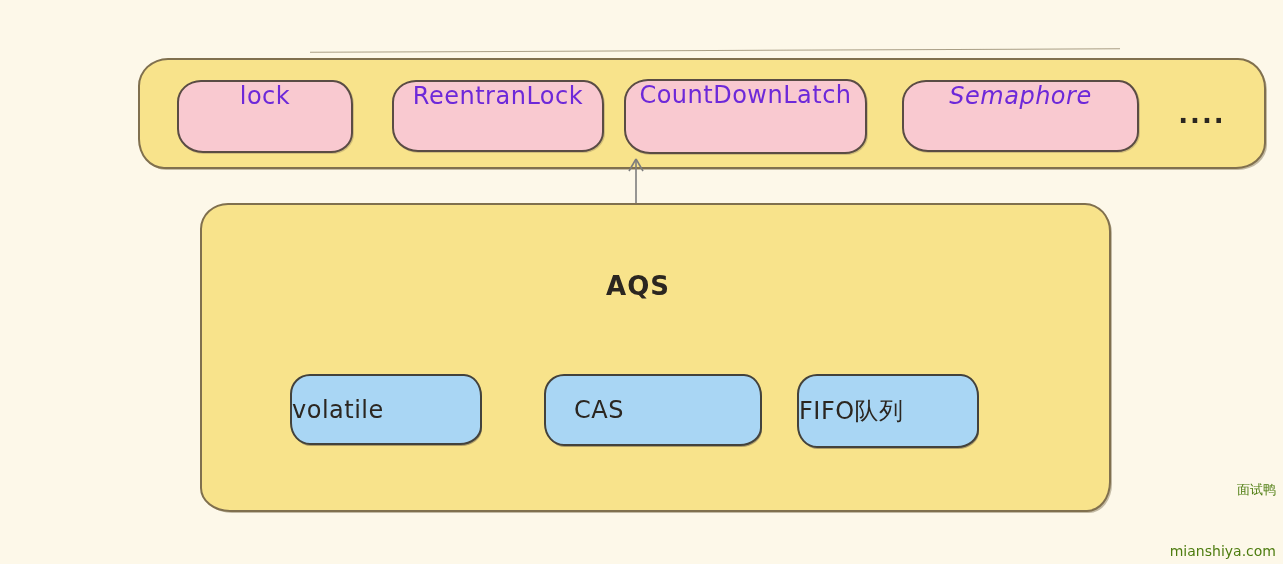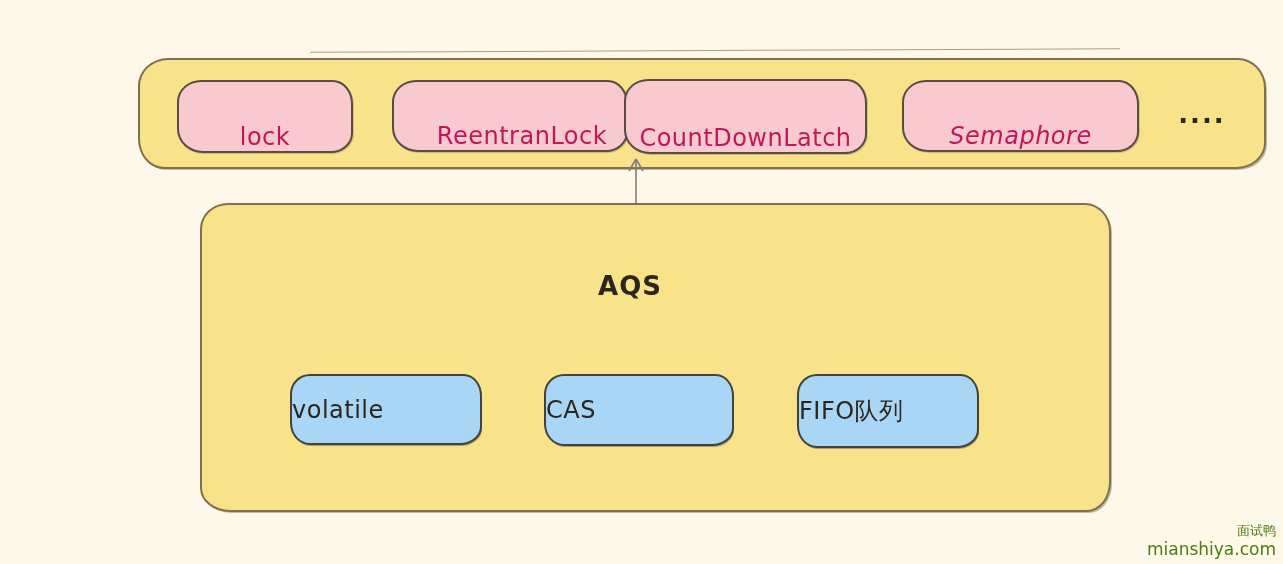--- a/index.html
+++ b/index.html
@@ -37,28 +37,28 @@
     border-top: 1.6px solid rgba(125, 110, 80, 0.65);
     transform: rotate(-0.25deg);
   }
   .pink-box {
     position: absolute;
     background: #f9c9d0;
     border: 2px solid #5a4c44;
     border-radius: 24px 20px 22px 26px / 22px 24px 20px 24px;
     box-shadow: 1px 1px 0 0 rgba(90, 76, 68, 0.25);
     display: flex;
-    align-items: flex-end;
+    align-items: flex-start;
     justify-content: center;
     font-size: 24px;
     letter-spacing: 0.5px;
-    color: #be185d;
+    color: #6d28d9;
   }
   .pink-lock          { left: 37px;  top: 20px; width: 172px; height: 69px; }
-  .pink-reentranlock  { left: 252px; top: 20px; width: 208px; height: 68px; padding-left: 24px; }
+  .pink-reentranlock  { left: 252px; top: 20px; width: 208px; height: 68px; }
   .pink-countdownlatch{ left: 484px; top: 19px; width: 239px; height: 71px; }
   .pink-semaphore     { left: 762px; top: 20px; width: 233px; height: 68px; font-style: italic; }
   .dots {
     position: absolute;
     left: 1020px;
     top: 20px;
     width: 84px;
     height: 68px;
     display: flex;
     align-items: center;
@@ -83,21 +83,21 @@
     top: 203px;
     width: 907px;
     height: 305px;
     background: #f8e38b;
     border: 2px solid #80704e;
     border-radius: 28px 26px 24px 30px / 26px 28px 30px 24px;
     box-shadow: 2px 2px 0 -1px rgba(125, 110, 80, 0.45);
   }
   .aqs-title {
     position: absolute;
-    left: 0;
+    left: 8px;
     top: 66px;
     width: 856px;
     text-align: center;
     font-size: 26px;
     font-weight: 600;
     letter-spacing: 1px;
     color: #2b2620;
   }
   .blue-box {
     position: absolute;
@@ -105,33 +105,33 @@
     border: 2px solid #43423c;
     border-radius: 20px 18px 22px 20px / 20px 22px 18px 22px;
     box-shadow: 1px 2px 0 -1px rgba(125, 110, 80, 0.6);
     display: flex;
     align-items: center;
     font-size: 24px;
     letter-spacing: 0.5px;
     color: #2b2620;
   }
   .blue-volatile { left: 88px;  top: 169px; width: 188px; height: 67px; }
-  .blue-cas      { left: 342px; top: 169px; width: 186px; height: 68px; }
+  .blue-cas      { left: 342px; top: 169px; width: 186px; height: 68px; padding-left: 28px; }
   .blue-fifo     { left: 595px; top: 169px; width: 178px; height: 70px; }
   
   .watermark {
     position: absolute;
     right: 7px;
     bottom: 4px;
     text-align: right;
     color: #4d7c0f;
     line-height: 1.25;
   }
   .watermark .wm-line1 { font-size: 13px; }
-  .watermark .wm-line2 { font-size: 17px; }
+  .watermark .wm-line2 { font-size: 14px; margin-top: 44px; }
 </style>
 </head>
 <body>
 
 <div class="canvas">
 
   <div class="sketch-line"></div>
 
   <div class="top-bar">
     <div class="pink-box pink-lock">

